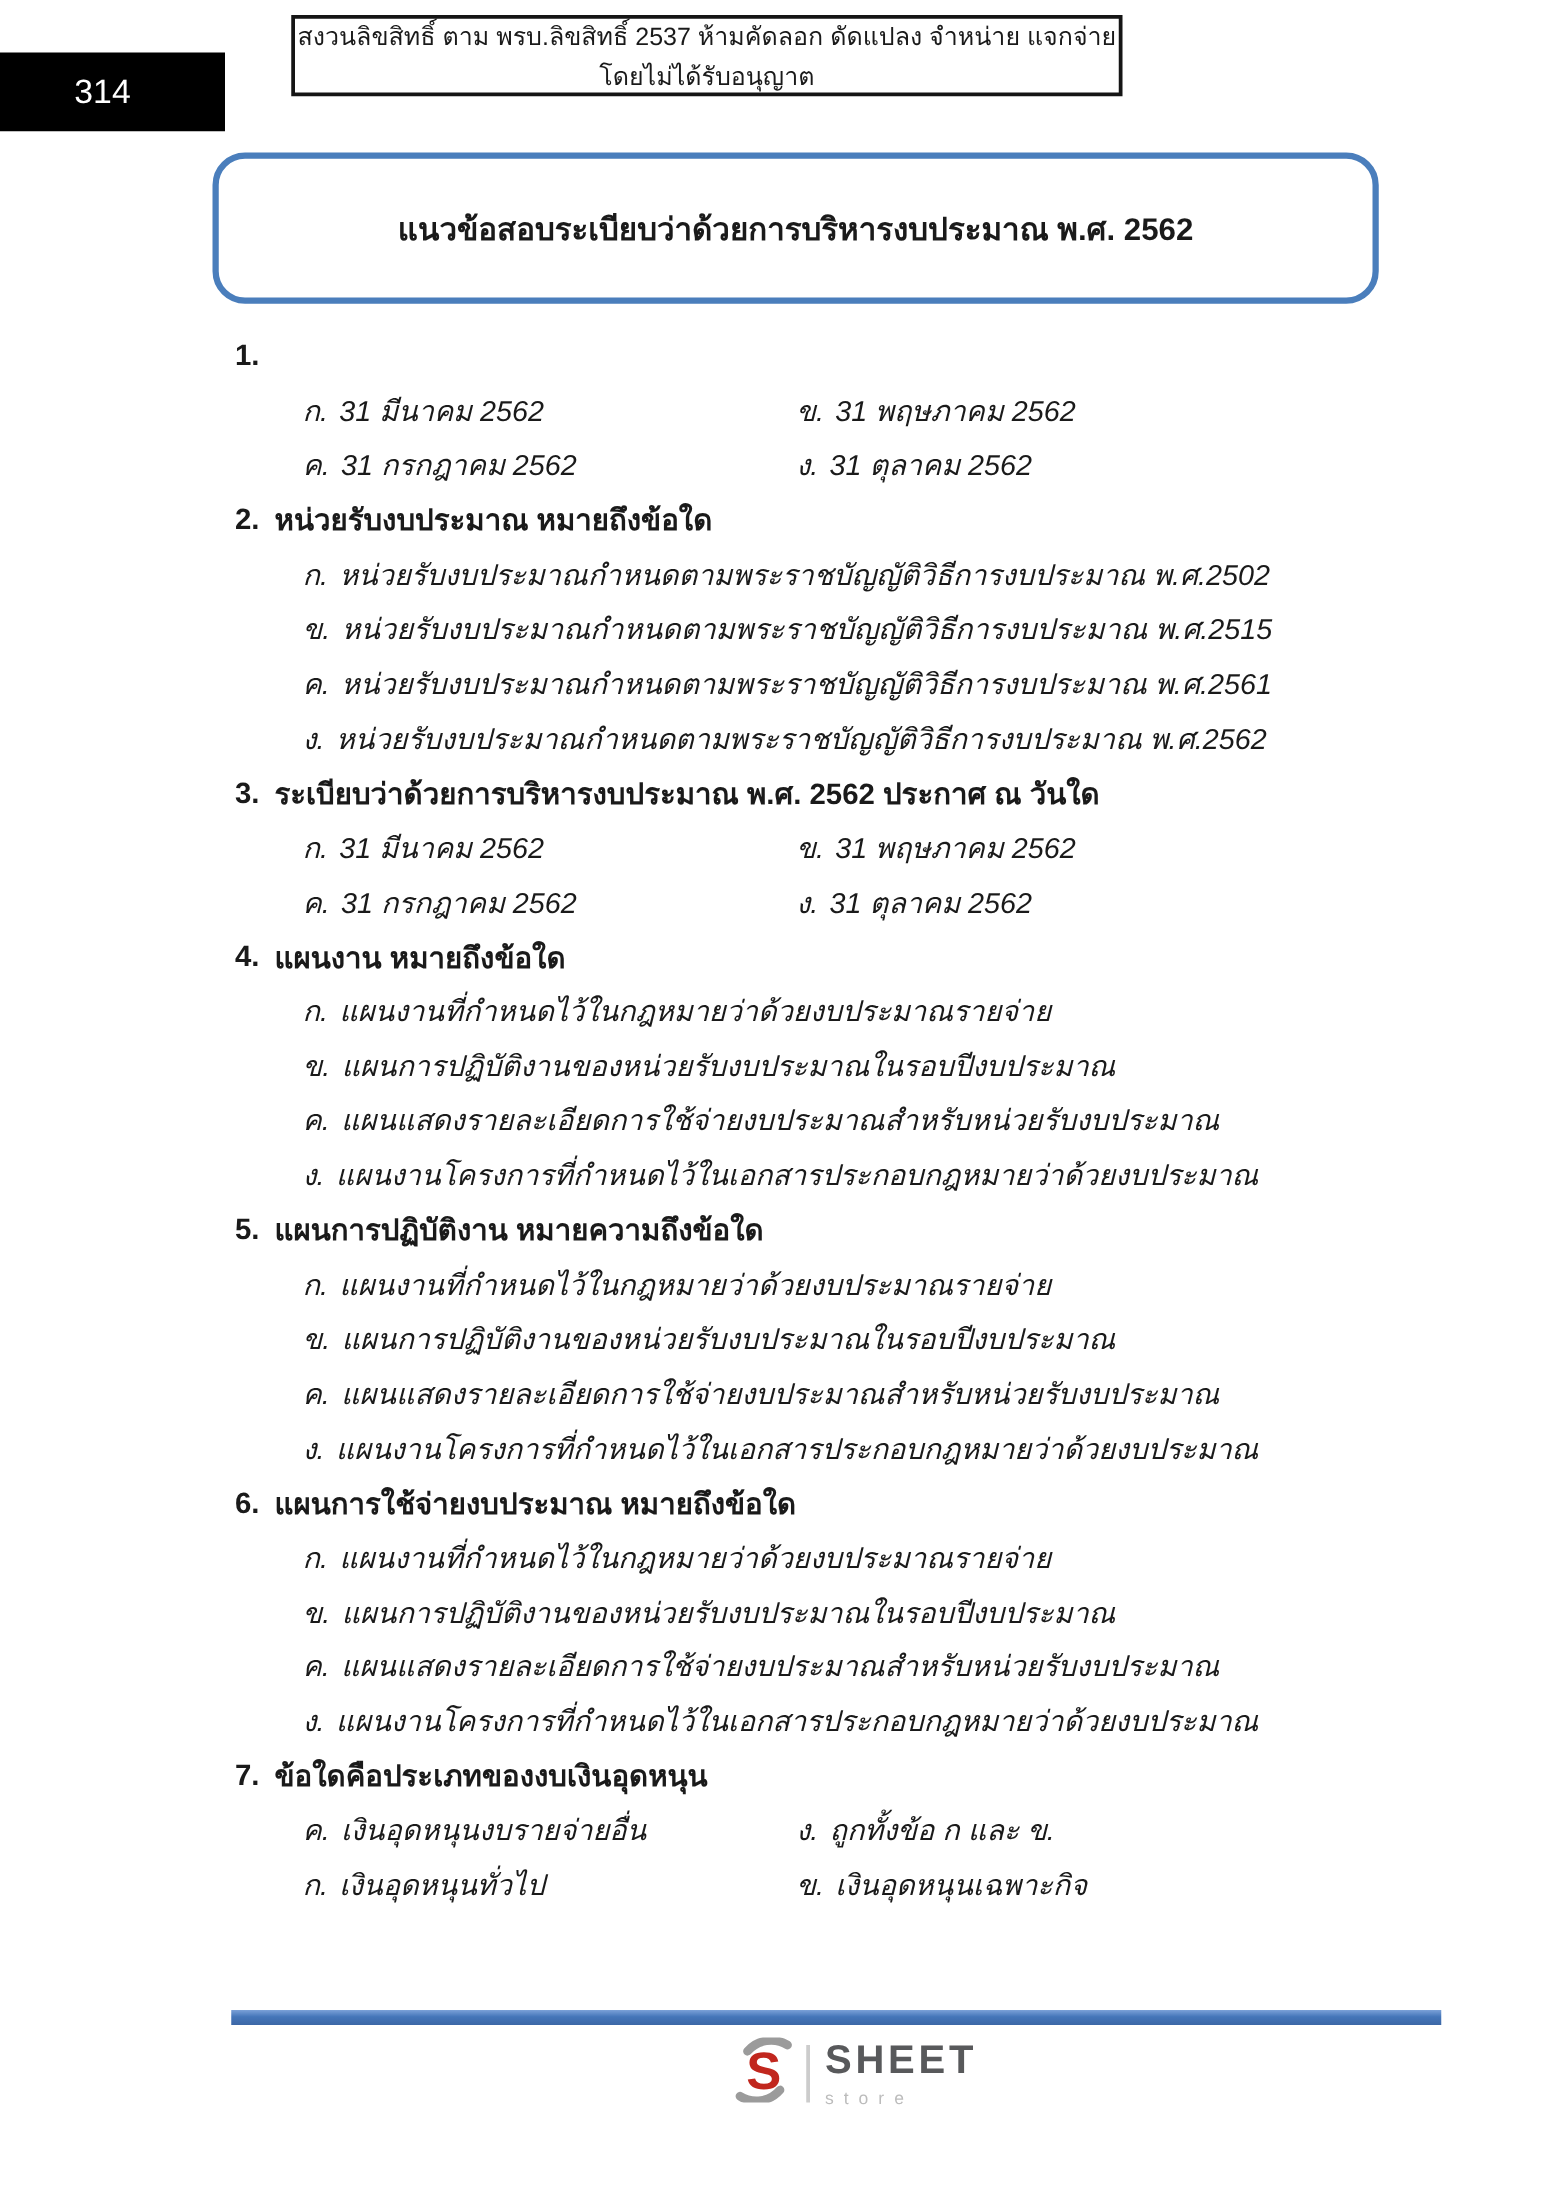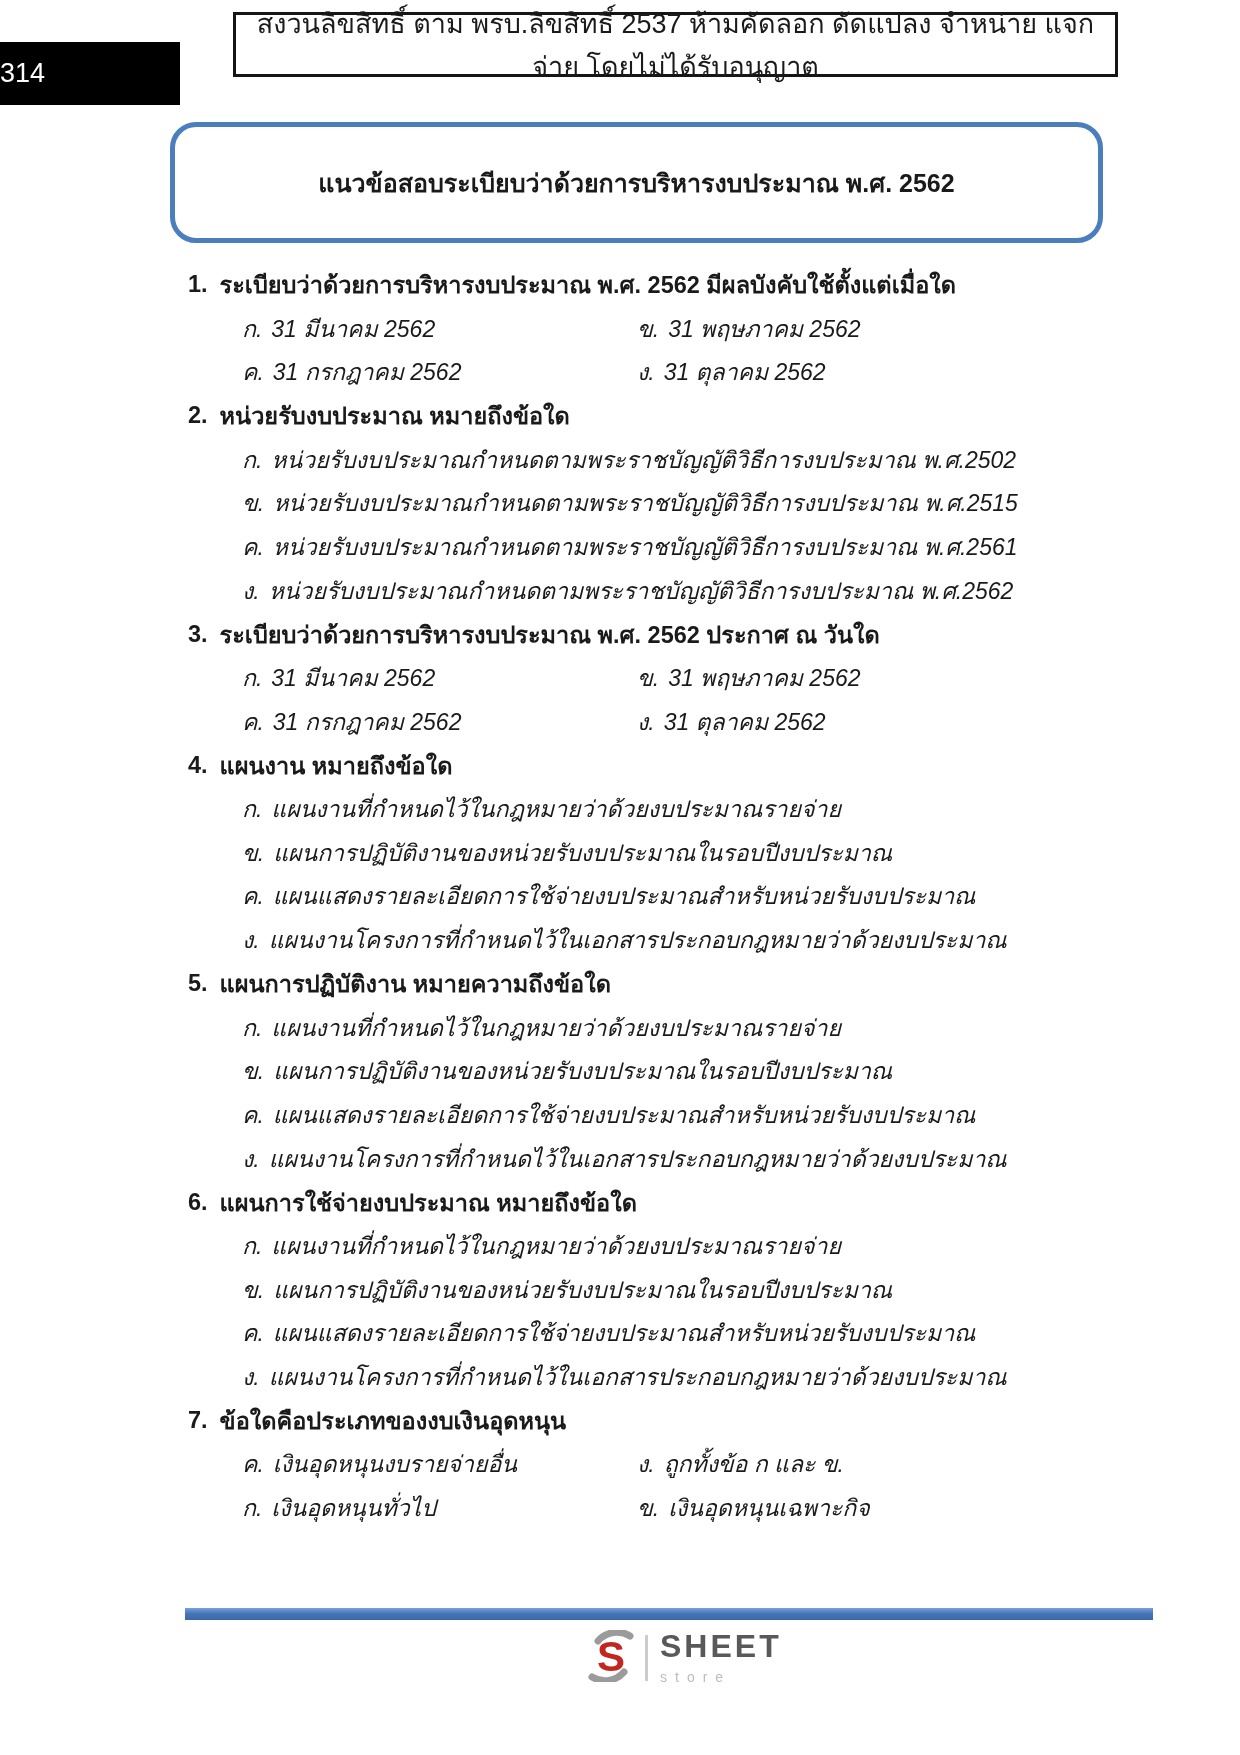--- a/index.html
+++ b/index.html
@@ -4,28 +4,28 @@
 <style>
   html,body { margin:0; padding:0; }
   body {
     width:1240px; height:1755px; position:relative; background:#ffffff;
     font-family:"Liberation Sans", sans-serif; color:#1a1a1a; overflow:hidden;
   }
   
   .page-num-box {
     position:absolute; left:0; top:42px; width:180px; height:63px;
     background:#000; color:#fff; box-sizing:border-box;
-    display:flex; align-items:center; justify-content:flex-start;
+    display:flex; align-items:center; justify-content:center;
     padding-right:16px; font-size:27px;
   }
   .copyright-box {
-    position:absolute; left:233px; top:12px; width:885px; height:65px;
+    position:absolute; left:233px; top:12px; width:665px; height:65px;
     border:3px solid #151515; box-sizing:border-box;
     display:flex; align-items:center; justify-content:center;
-    font-size:27px; text-align:center;
+    font-size:20px; text-align:center;
   }
   .title-box {
     position:absolute; left:170px; top:122px; width:933px; height:121px;
     border:5px solid #4a7ebc; border-radius:26px; box-sizing:border-box;
     display:flex; align-items:center; justify-content:center;
     font-size:25px; font-weight:bold;
   }
   
   .content { position:absolute; left:188px; top:263px; width:1000px; }
   .row { height:43.7px; display:flex; align-items:center; font-size:23px; white-space:nowrap; }
@@ -56,21 +56,20 @@
 </div>
 
 <div class="title-box">
   <span>แนวข้อสอบระเบียบว่าด้วยการบริหารงบประมาณ พ.ศ. 2562</span>
 </div>
 
 <div class="content">
 
   <div class="row q-head">
     <span class="q-num">1.</span>
-    <span>ระเบียบว่าด้วยการบริหารงบประมาณ พ.ศ. 2562 มีผลบังคับใช้ตั้งแต่เมื่อใด</span>
   </div>
   <div class="row indent two">
     <div><span class="lbl">ก.</span><span>31 มีนาคม 2562</span></div>
     <div><span class="lbl">ข.</span><span>31 พฤษภาคม 2562</span></div>
   </div>
   <div class="row indent two">
     <div><span class="lbl">ค.</span><span>31 กรกฎาคม 2562</span></div>
     <div><span class="lbl">ง.</span><span>31 ตุลาคม 2562</span></div>
   </div>
 

